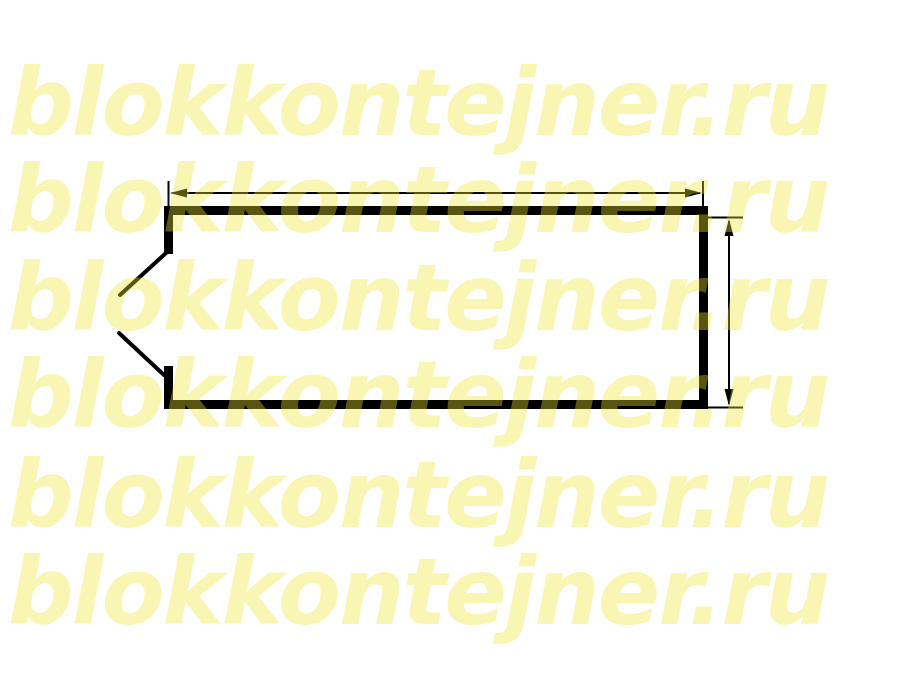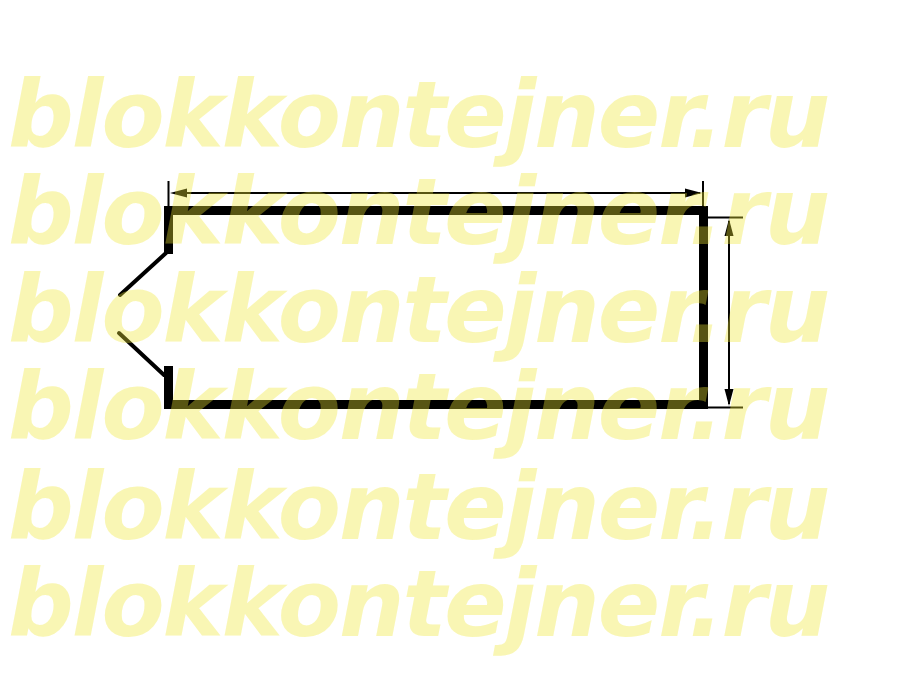--- a/index.html
+++ b/index.html
@@ -38,21 +38,20 @@
   #height-label { left: 737px; top: 297px; }
   
   #watermark-layer {
     position: absolute;
     left: 0;
     top: 0;
     width: 900px;
     height: 552px;
     z-index: 2;
     pointer-events: none;
-    margin-top: 12px;
   }
   .wm-row {
     position: absolute;
     left: 8px;
     font-family: "DejaVu Sans", sans-serif;
     font-weight: bold;
     font-style: italic;
     font-size: 92px;
     line-height: 92px;
     letter-spacing: -2px;

